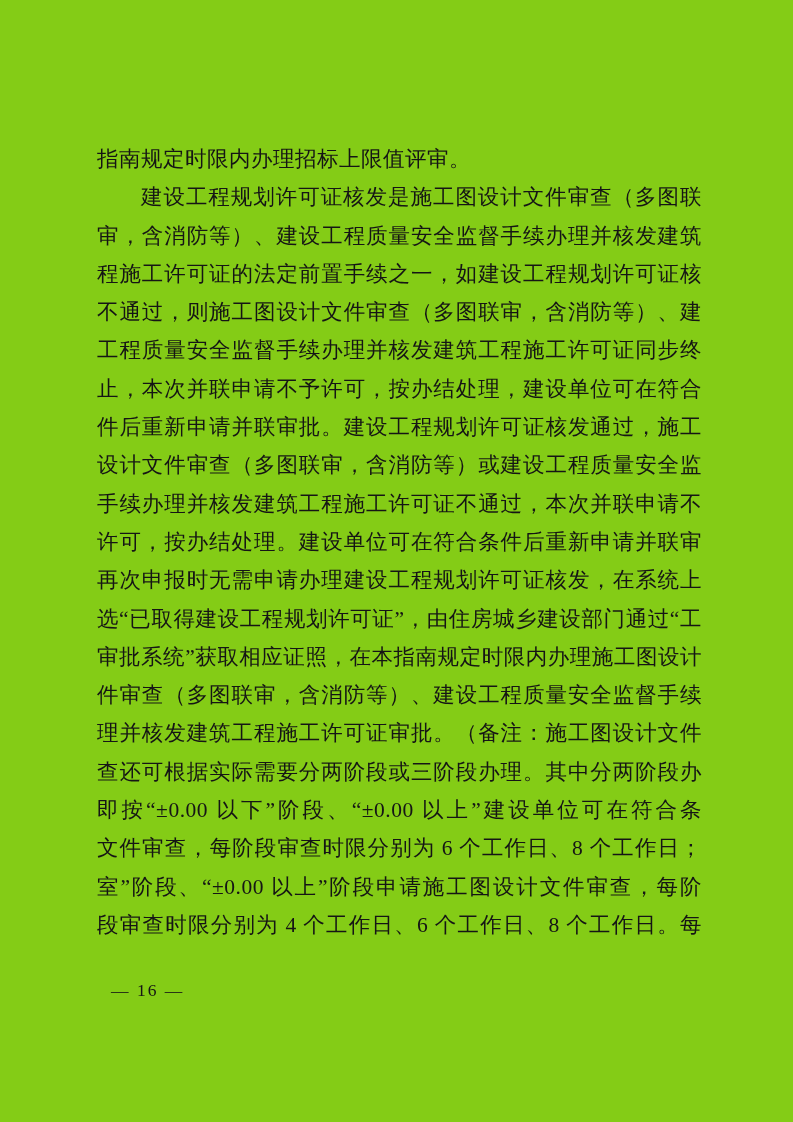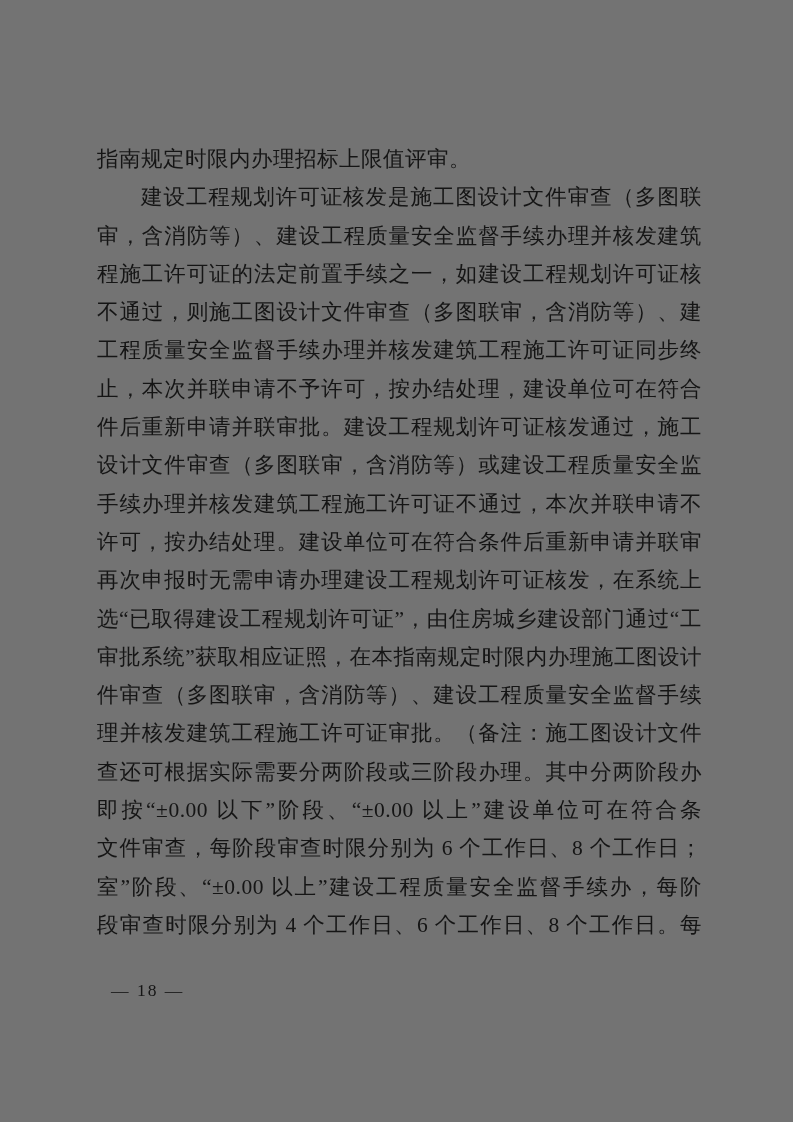--- a/index.html
+++ b/index.html
@@ -4,21 +4,21 @@
 <style>
   html, body {
     margin: 0;
     padding: 0;
     background: #ffffff;
   }
   .page {
     position: relative;
     width: 793px;
     height: 1122px;
-    background: #737373;
+    background: #84cc16;
     overflow: hidden;
     font-family: "Liberation Serif", "DejaVu Serif", serif;
     color: #151515;
   }
   .text-block {
     position: absolute;
     left: 97px;
     top: 140px;
     width: 605px;
     font-size: 21.5px;
@@ -64,17 +64,17 @@
     <div class="line">手续办理并核发建筑工程施工许可证不通过，本次并联申请不予</div>
     <div class="line">许可，按办结处理。建设单位可在符合条件后重新申请并联审批，</div>
     <div class="line">再次申报时无需申请办理建设工程规划许可证核发，在系统上勾</div>
     <div class="line">选“已取得建设工程规划许可证”，由住房城乡建设部门通过“工程</div>
     <div class="line">审批系统”获取相应证照，在本指南规定时限内办理施工图设计文</div>
     <div class="line">件审查（多图联审，含消防等）、建设工程质量安全监督手续办</div>
     <div class="line">理并核发建筑工程施工许可证审批。（备注：施工图设计文件审</div>
     <div class="line">查还可根据实际需要分两阶段或三阶段办理。其中分两阶段办理，</div>
     <div class="line">即按“±0.00 以下”阶段、“±0.00 以上”建设单位可在符合条</div>
     <div class="line">文件审查，每阶段审查时限分别为 6 个工作日、8 个工作日；分</div>
-    <div class="line">室”阶段、“±0.00 以上”建设工程质量安全监督手续办，每阶</div>
+    <div class="line">室”阶段、“±0.00 以上”阶段申请施工图设计文件审查，每阶</div>
     <div class="line">段审查时限分别为 4 个工作日、6 个工作日、8 个工作日。每阶段</div>
   </div>
-  <div class="footer">— 18 —</div>
+  <div class="footer">— 16 —</div>
 </div>
 
 </body></html>

